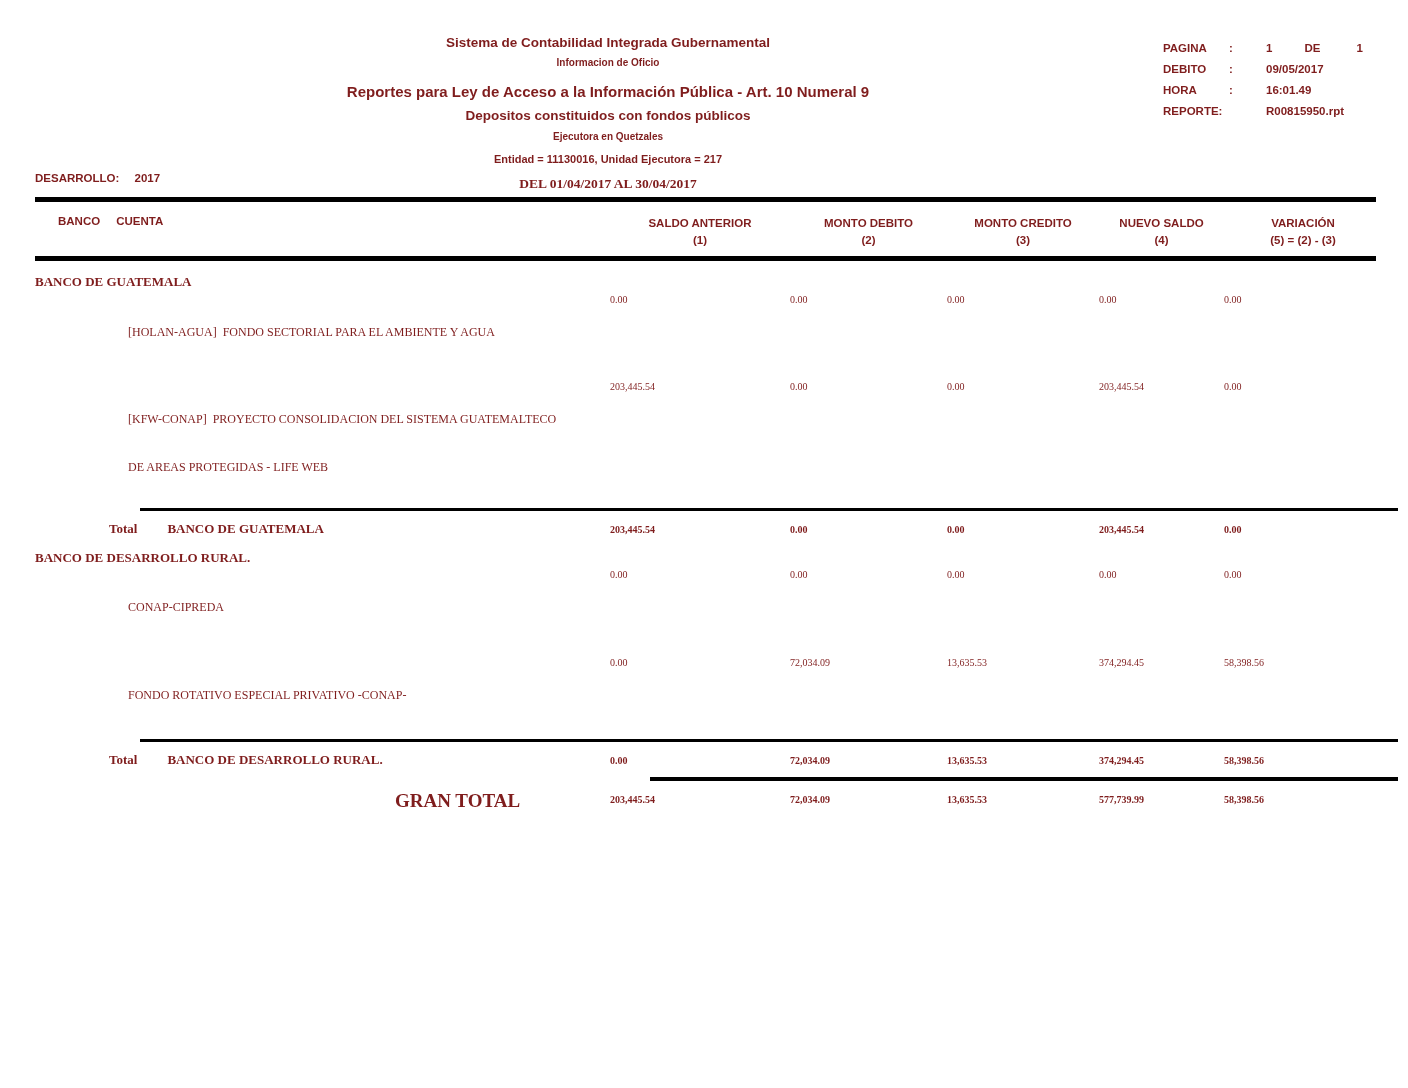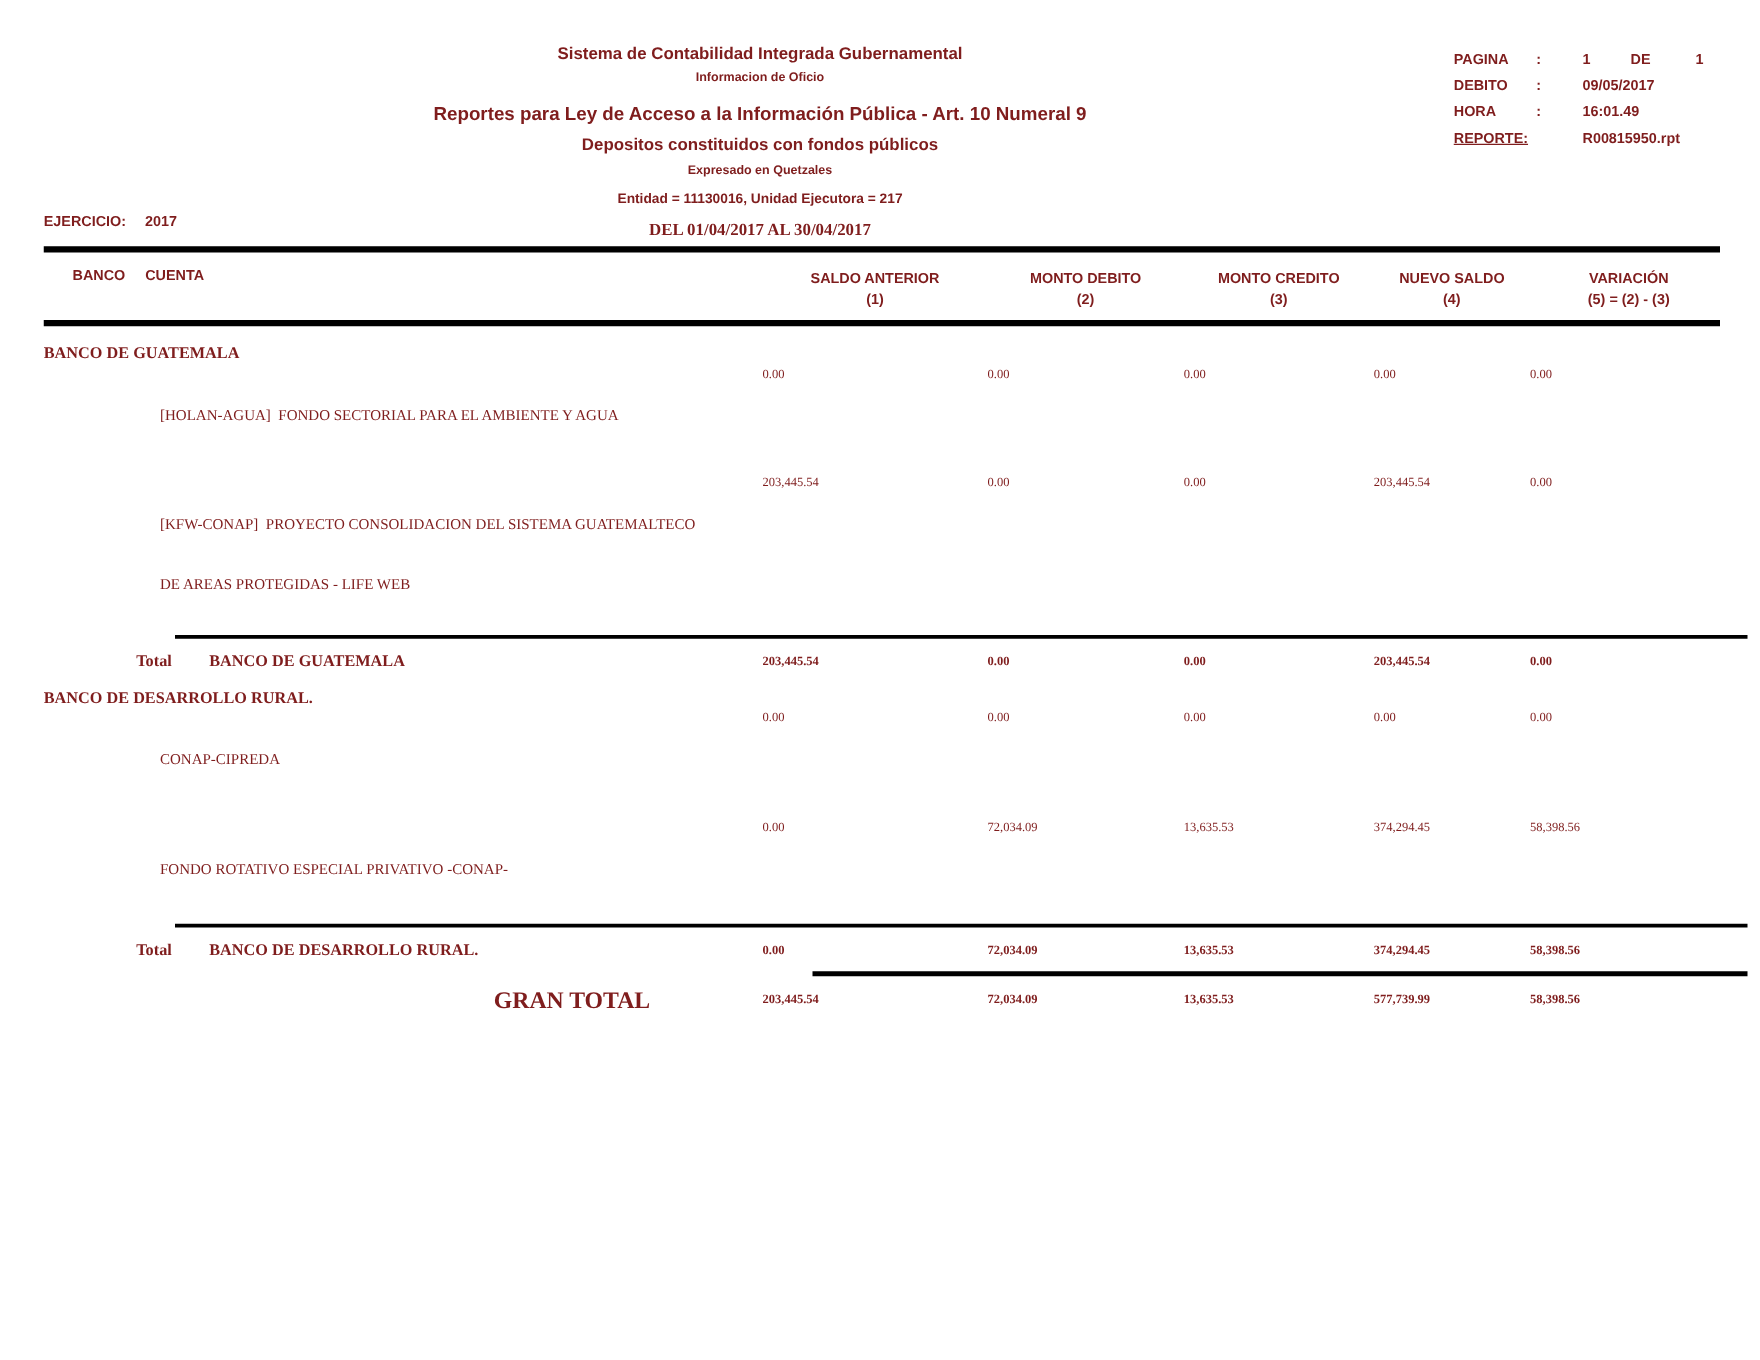--- a/index.html
+++ b/index.html
@@ -18,21 +18,21 @@
   .t-cur   { font-size:10px;   margin-top:8px; }
   .t-ent   { font-size:11px;   margin-top:11px; }
   .t-date  { font-size:13.5px; margin-top:11px; font-family:"Liberation Serif", serif; }
   
   .meta { position:absolute; top:42px; left:1163px; width:230px; font-weight:bold; font-size:11.5px; }
   .meta-row { display:grid; grid-template-columns:66px 20px 1fr; margin-bottom:9px; }
   .meta-val { padding-left:17px; }
   .page-val { display:flex; }
   .page-of  { margin-left:32px; }
   .page-tot { margin-left:36px; }
-  .rep-label { grid-column:1 / 3;text-decoration:underline; }
+  .rep-label { grid-column:1 / 3; }
   
   .ejercicio { position:absolute; top:172px; left:35px; font-weight:bold; font-size:11.5px; }
   .ejercicio .val { margin-left:12px; }
   
   .table { position:absolute; top:197px; left:0; width:1408px; }
   .hrule { background:#000; }
   .hrule.full  { height:5px; margin-left:35px;  width:1341px; }
   .hrule.sub   { height:3px; margin-left:140px; width:1258px; }
   .hrule.grand { height:4px; margin-left:650px; width:748px; }
   .grid-row { display:grid; grid-template-columns:610px 180px 157px 152px 125px 130px; align-items:start; }
@@ -62,21 +62,21 @@
 </head>
 <body>
 
 <div class="page">
 
   <div class="titleblock">
     <div class="t-sys">Sistema de Contabilidad Integrada Gubernamental</div>
     <div class="t-sub">Informacion de Oficio</div>
     <div class="t-law">Reportes para Ley de Acceso a la Información Pública - Art. 10 Numeral 9</div>
     <div class="t-rep">Depositos constituidos con fondos públicos</div>
-    <div class="t-cur">Expresado en Quetzales</div>
+    <div class="t-cur">Ejecutora en Quetzales</div>
     <div class="t-ent">Entidad = 11130016, Unidad Ejecutora = 217</div>
     <div class="t-date">DEL 01/04/2017 AL 30/04/2017</div>
   </div>
 
   <div class="meta">
     <div class="meta-row">
       <span>PAGINA</span>
       <span>:</span>
       <span class="meta-val page-val">
         <span>1</span>
@@ -94,21 +94,21 @@
       <span>:</span>
       <span class="meta-val">16:01.49</span>
     </div>
     <div class="meta-row">
       <span class="rep-label">REPORTE:</span>
       <span class="meta-val">R00815950.rpt</span>
     </div>
   </div>
 
   <div class="ejercicio">
-    <span>EJERCICIO:</span>
+    <span>DESARROLLO:</span>
     <span class="val">2017</span>
   </div>
 
   <div class="table">
     <div class="hrule full"></div>
 
     <div class="grid-row thead">
       <div class="names">
         <span>BANCO</span>
         <span>CUENTA</span>

